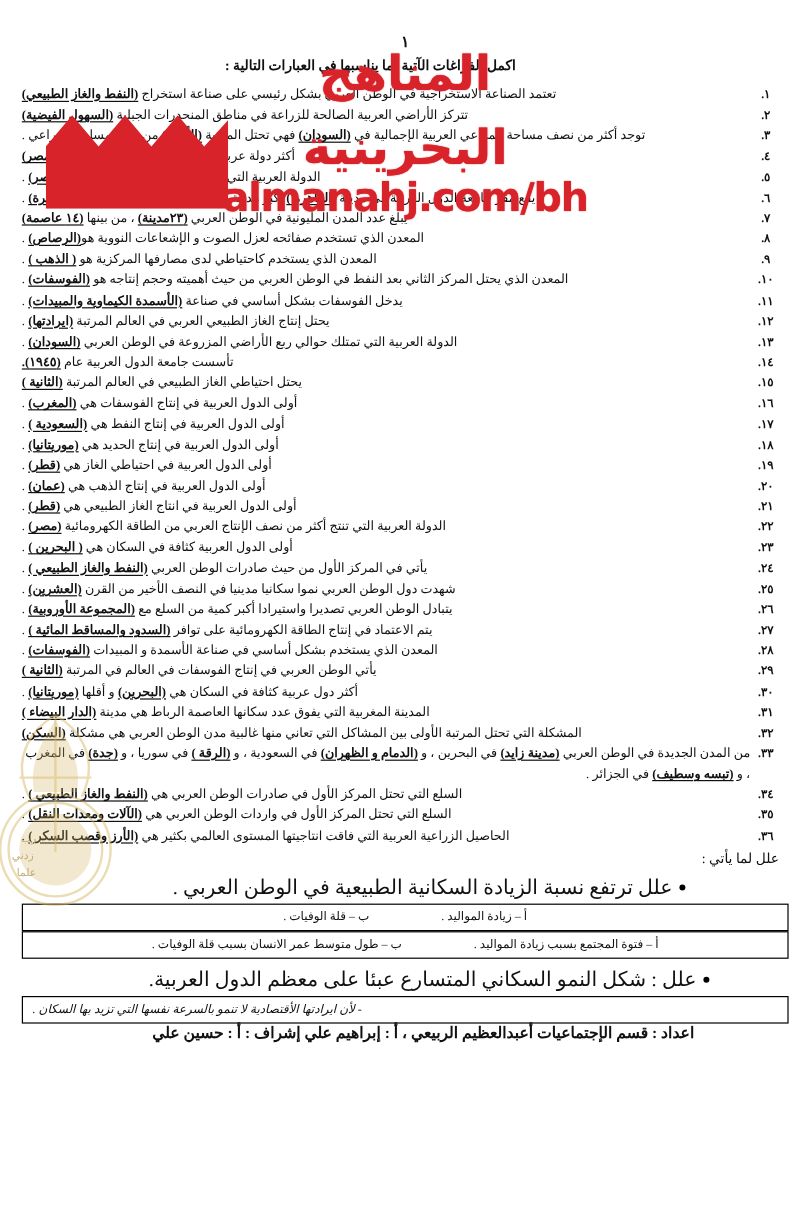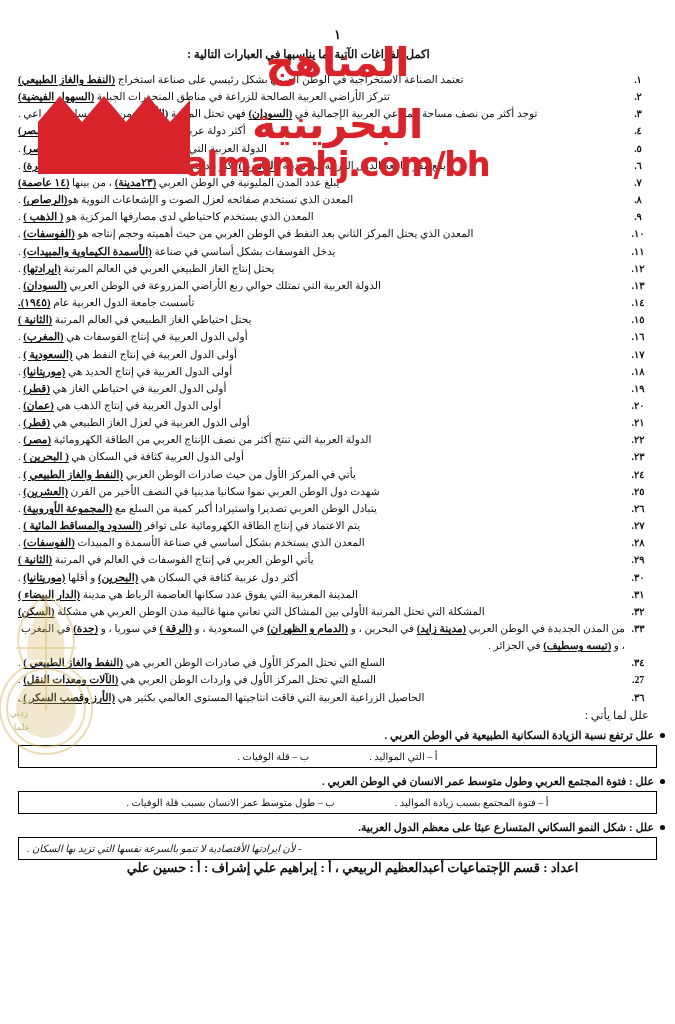--- a/index.html
+++ b/index.html
@@ -75,23 +75,23 @@
 
   
   .why-title{
     font-size:11.5px;
     font-weight:400;
     margin:2px 14px 4px 0;
     text-align:right;
     padding-right:2px;
   }
   .why-q{
-    font-size:11px;
-    font-weight:700;
-    text-align:right;
+    font-size:17px;
+    font-weight:400;
+    text-align:center;
     margin:7px 0 3px 0;
     padding-left:40px;
   }
   .why-q .bullet{
     display:inline-block;
     width:5px;height:5px;
     background:#000;
     border-radius:50%;
     vertical-align:middle;
     margin-left:6px;
@@ -288,21 +288,21 @@
       <li>
         <span class="num">١٩.</span>
         <span class="body"><span>أولى الدول العربية في احتياطي الغاز هي </span><span class="ans">(قطر)</span><span> .</span></span>
       </li>
       <li>
         <span class="num">٢٠.</span>
         <span class="body"><span>أولى الدول العربية في إنتاج الذهب هي </span><span class="ans">(عمان)</span><span> .</span></span>
       </li>
       <li>
         <span class="num">٢١.</span>
-        <span class="body"><span>أولى الدول العربية في لعزل الغاز الطبيعي هي </span><span class="ans">(قطر)</span><span> .</span></span>
+        <span class="body"><span>أولى الدول العربية في انتاج الغاز الطبيعي هي </span><span class="ans">(قطر)</span><span> .</span></span>
       </li>
       <li>
         <span class="num">٢٢.</span>
         <span class="body"><span>الدولة العربية التي تنتج أكثر من نصف الإنتاج العربي من الطاقة الكهرومائية </span><span class="ans">(مصر)</span><span> .</span></span>
       </li>
       <li>
         <span class="num">٢٣.</span>
         <span class="body"><span>أولى الدول العربية كثافة في السكان هي </span><span class="ans">( البحرين )</span><span> .</span></span>
       </li>
       <li>
@@ -343,38 +343,37 @@
       </li>
       <li>
         <span class="num">٣٣.</span>
         <span class="body r"><span>من المدن الجديدة في الوطن العربي </span><span class="ans">(مدينة زايد)</span><span> في البحرين ، و </span><span class="ans">(الدمام و الظهران)</span><span> في السعودية ، و </span><span class="ans">(الرقة )</span><span> في سوريا ، و </span><span class="ans">(جدة)</span><span> في المغرب ، و </span><span class="ans">(تبسه وسطيف)</span><span> في الجزائر .</span></span>
       </li>
       <li>
         <span class="num">٣٤.</span>
         <span class="body"><span>السلع التي تحتل المركز الأول في صادرات الوطن العربي هي </span><span class="ans">(النفط والغاز الطبيعي )</span><span> .</span></span>
       </li>
       <li>
-        <span class="num">27.</span>
+        <span class="num">٣٥.</span>
         <span class="body"><span>السلع التي تحتل المركز الأول في واردات الوطن العربي هي </span><span class="ans">(الآلات ومعدات النقل)</span><span> .</span></span>
       </li>
       <li>
         <span class="num">٣٦.</span>
         <span class="body"><span>الحاصيل الزراعية العربية التي فاقت انتاجيتها المستوى العالمي بكثير هي </span><span class="ans">(الأرز وقصب السكر )</span><span> .</span></span>
       </li>
     </ol>
 
   <div class="why-title">علل لما يأتي :</div>
 
   <div id="why-list">
       <div class="why-q"><span class="bullet"></span><span>علل ترتفع نسبة الزيادة السكانية الطبيعية في الوطن العربي .</span></div>
       <div class="ansbox center">
-        <span class="opt">أ – التي المواليد .</span>
+        <span class="opt">أ – زيادة المواليد .</span>
         <span class="opt">ب – قلة الوفيات .</span>
       </div>
-      <div class="why-q"><span class="bullet"></span><span>علل : فتوة المجتمع العربي وطول متوسط عمر الانسان في الوطن العربي .</span></div>
       <div class="ansbox center">
         <span class="opt">أ – فتوة المجتمع بسبب زيادة المواليد .</span>
         <span class="opt">ب – طول متوسط عمر الانسان بسبب قلة الوفيات .</span>
       </div>
       <div class="why-q"><span class="bullet"></span><span>علل : شكل النمو السكاني المتسارع عبئا على معظم الدول العربية.</span></div>
       <div class="ansbox single">
         <span class="opt">-    لأن ايرادتها الأقتصادية لا تنمو بالسرعة نفسها التي تزيد بها السكان .</span>
       </div>
     </div>
 

